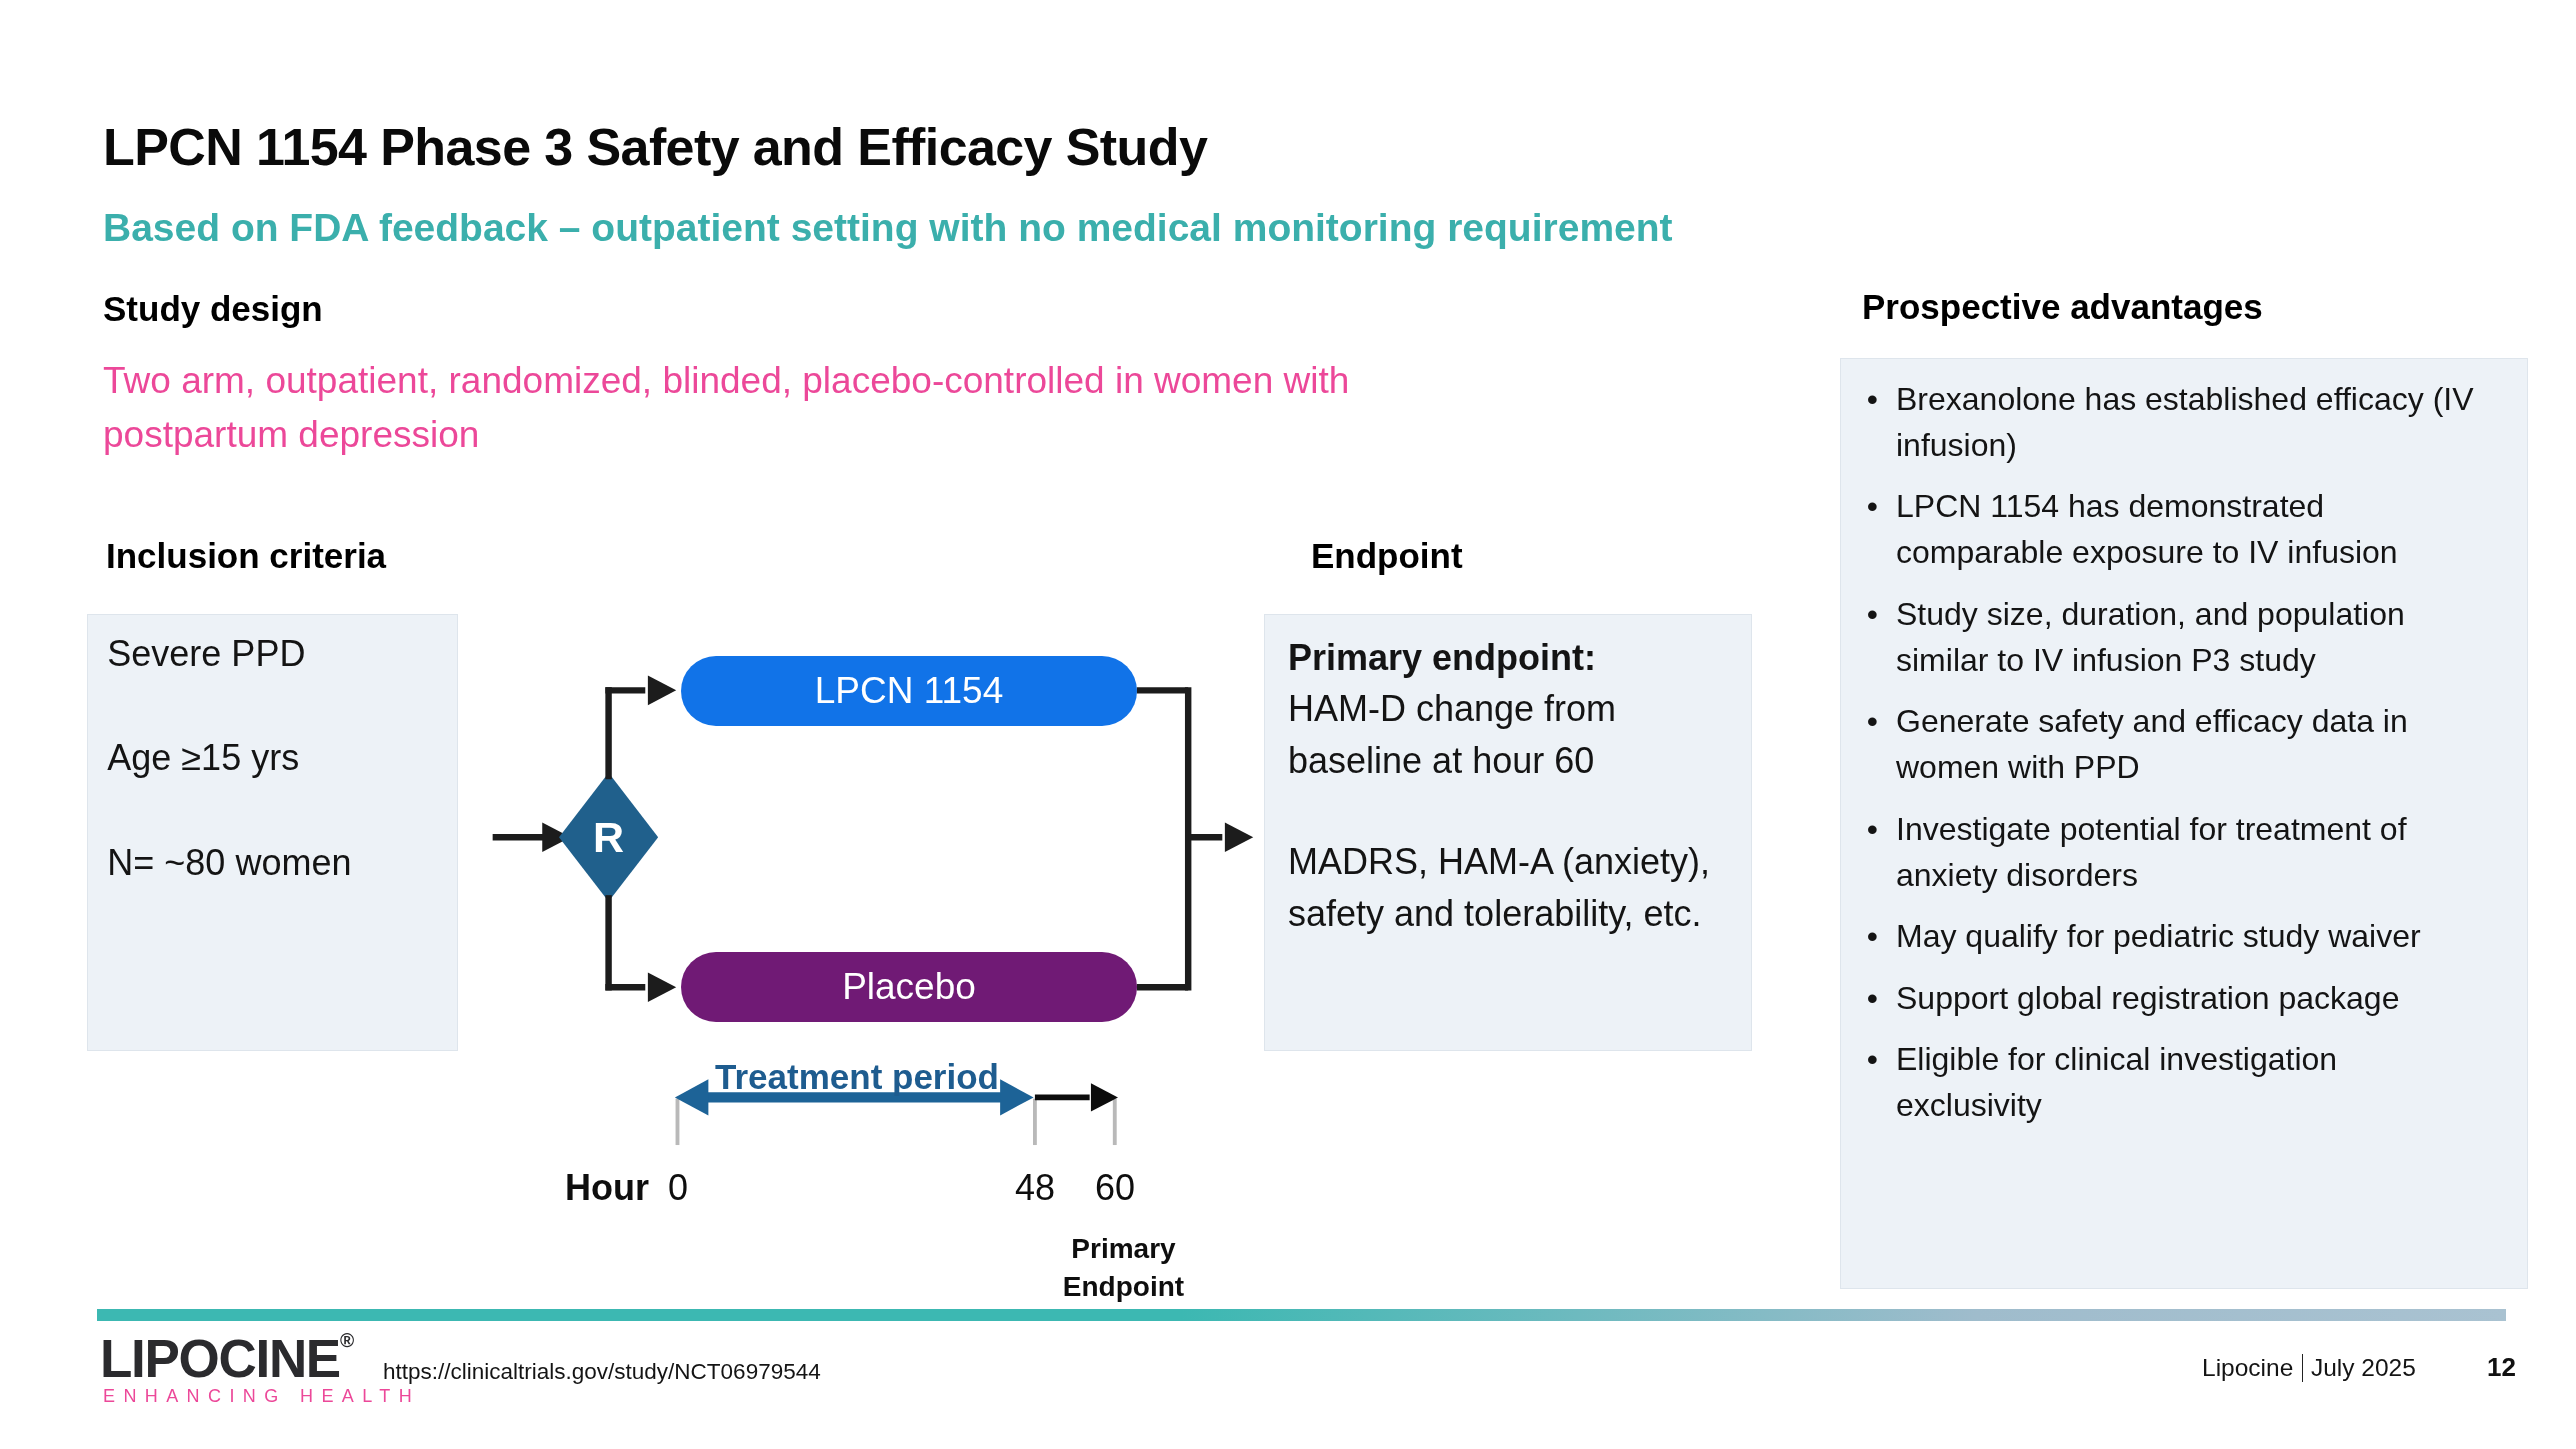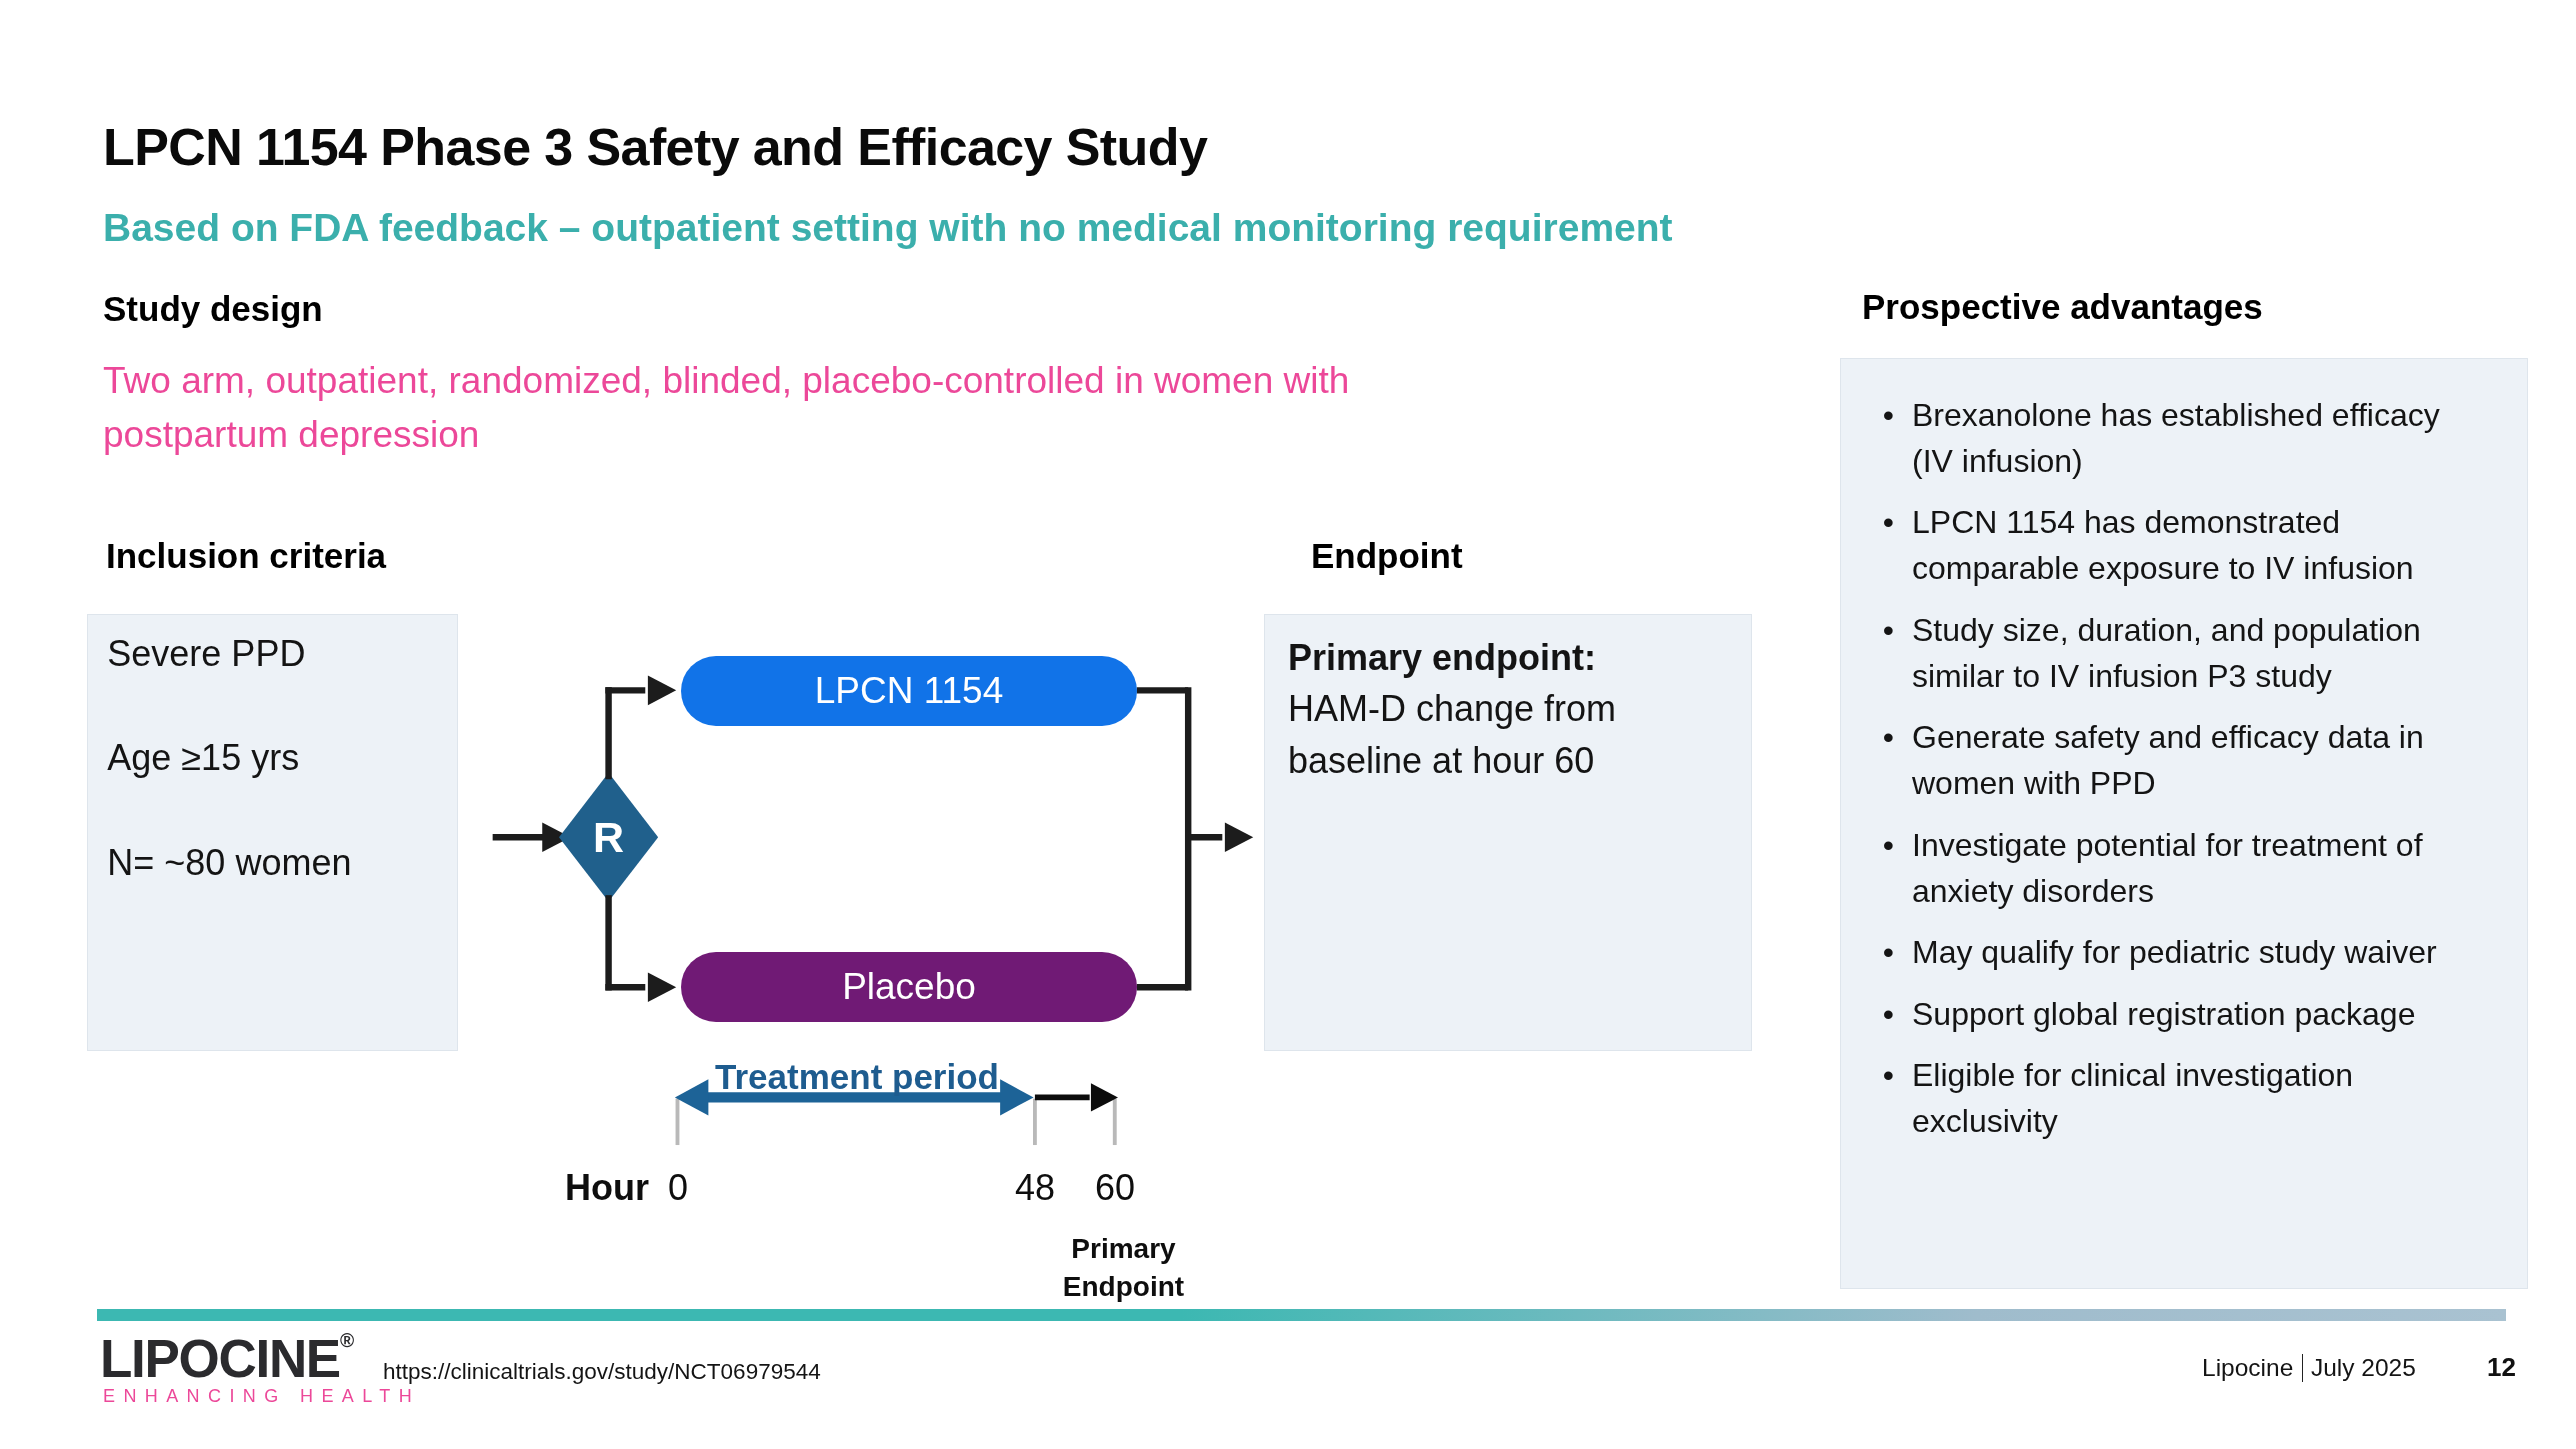--- a/index.html
+++ b/index.html
@@ -49,21 +49,21 @@
     left: 1264px; top: 614px; width: 488px; height: 437px;
     padding: 16.7px 39px 16.7px 23px; font-size: 36px; line-height: 1.43;
   }
   .endpoints-box .bold { font-weight: 700; }
   .endpoints-spacer { height: 50px; }
 
   .advantages-box {
     left: 1840px; top: 358px; width: 688px; height: 931px;
     padding: 16.7px 26px 13px 18px;
   }
-  .advantages-list { margin: 16px; padding: 0; list-style: none; }
+  .advantages-list { margin: 0; padding: 0; list-style: none; }
   .advantages-list li {
     position: relative;
     padding-left: 37px;
     font-size: 32px; line-height: 46px;
     margin-bottom: 15.5px;
     color: #141414;
     max-width: 583px;
   }
   .advantages-list li::before {
     content: "\2022";
@@ -199,20 +199,21 @@
 <div class="abs hour-tick hour-tick-0">0</div>
 <div class="abs hour-tick hour-tick-48">48</div>
 <div class="abs hour-tick hour-tick-60">60</div>
 <div class="abs primary-endpoint-callout">Primary Endpoint</div>
 
 <div class="abs section-heading endpoints-heading">Endpoint</div>
 <div class="abs info-box endpoints-box">
   <div class="bold">Primary endpoint:</div>
   <div>HAM-D change from baseline at hour 60</div>
   <div class="endpoints-spacer"></div>
+  <div>MADRS, HAM-A (anxiety), safety and tolerability, etc.</div>
 </div>
 
 <div class="abs section-heading advantages-heading">Prospective advantages</div>
 <div class="abs info-box advantages-box">
   <ul class="advantages-list">
     <li>Brexanolone has established efficacy (IV infusion)</li>
     <li>LPCN 1154 has demonstrated comparable exposure to IV infusion</li>
     <li>Study size, duration, and population similar to IV infusion P3 study</li>
     <li>Generate safety and efficacy data in women with PPD</li>
     <li>Investigate potential for treatment of anxiety disorders</li>

